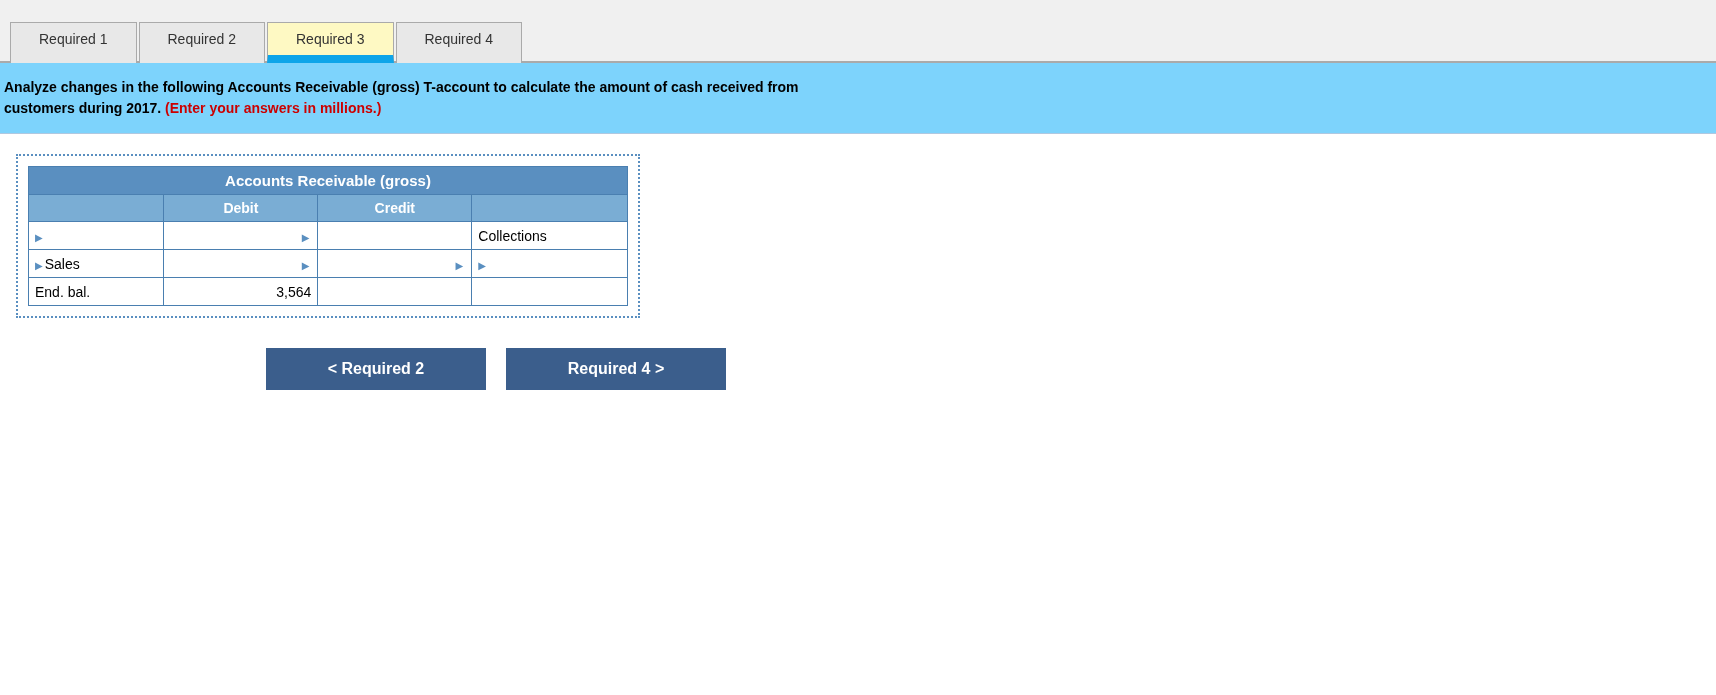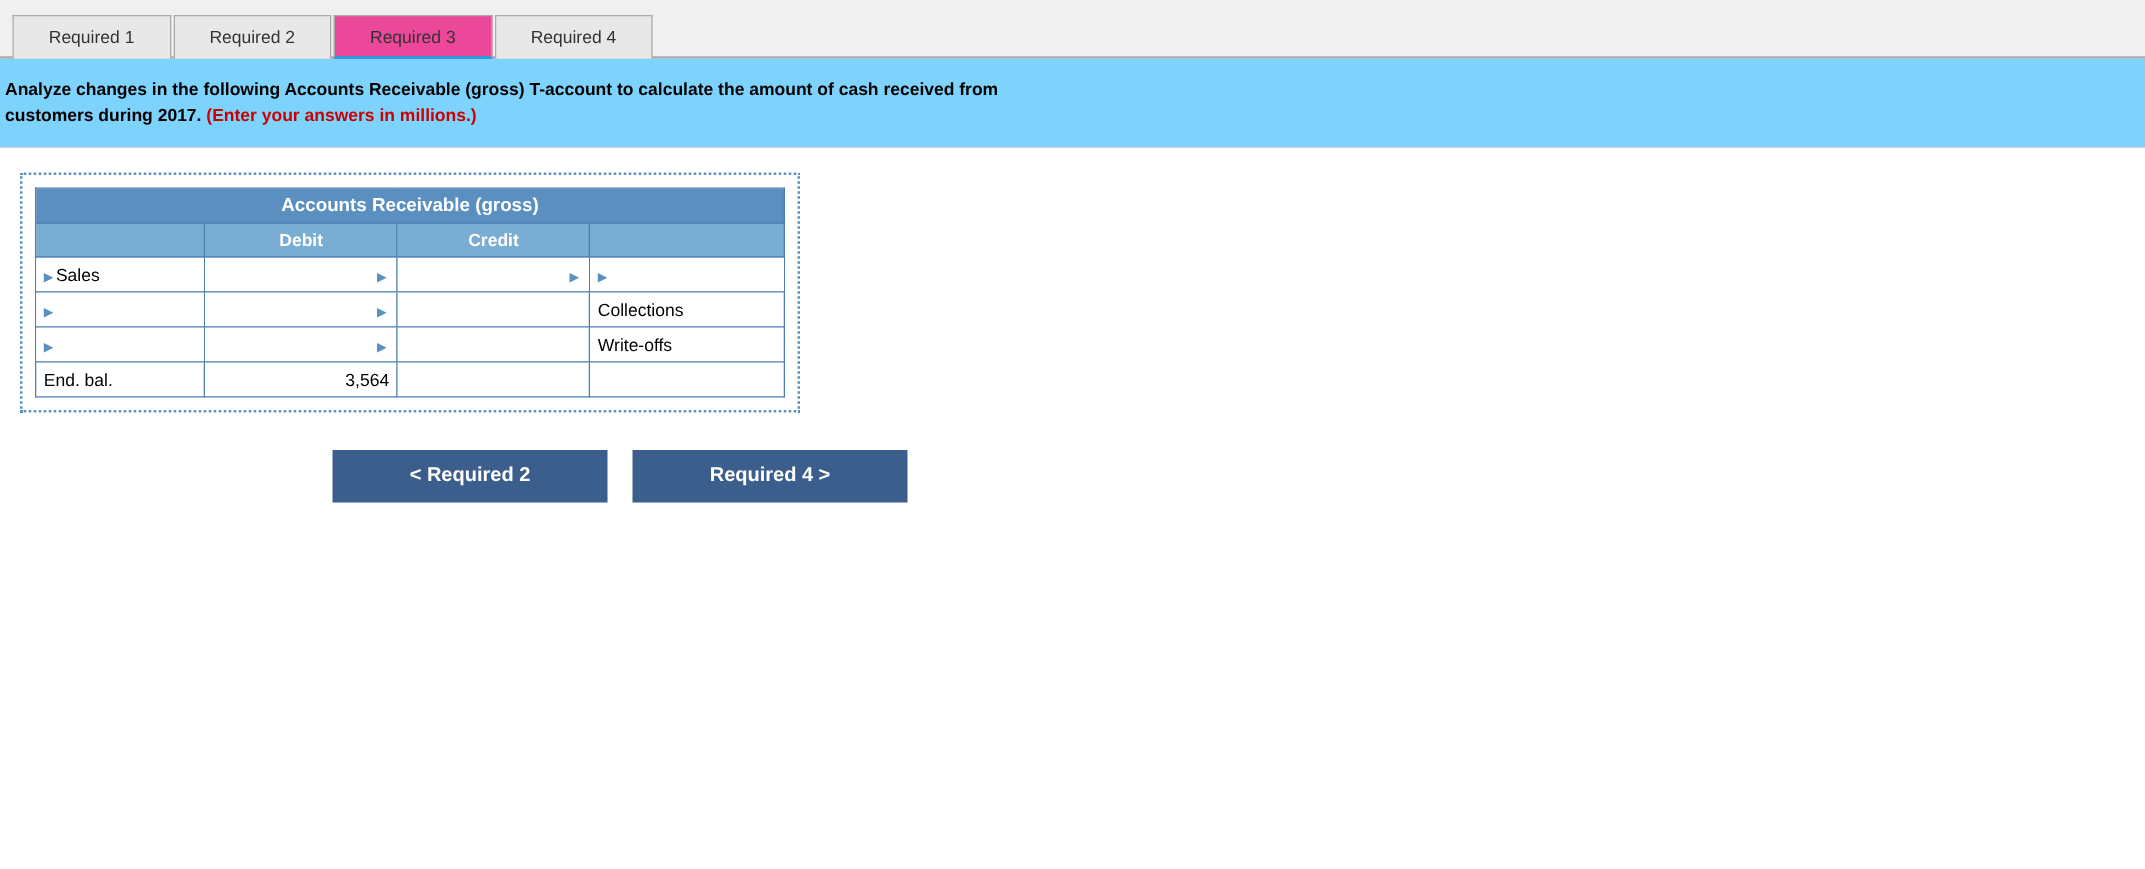--- a/index.html
+++ b/index.html
@@ -9,39 +9,39 @@
       background: #fff;
       color: #000;
       width: 1716px;
       min-height: 695px;
     }
 
     
     .tabs-container {
       display: flex;
       border-bottom: 2px solid #aaa;
-      padding-top: 10px;
+      padding-top: 20px;
       padding-left: 10px;
       background: #f0f0f0;
     }
     .tab {
       padding: 8px 28px;
       border: 1px solid #aaa;
       border-bottom: none;
       background: #e8e8e8;
       cursor: pointer;
       margin-right: 2px;
       font-size: 14px;
       color: #333;
       position: relative;
       top: 2px;
     }
     .tab.active {
-      background: #ec4899;
-      border-bottom: 2px solid #0ea5e9;
+      background: #fef9c3;
+      border-bottom: 8px solid #0ea5e9;
       font-weight: normal;
       z-index: 1;
     }
 
     
     .instruction-area {
       background: #7dd3fc;
       padding: 14px 4px;
       font-size: 14px;
       line-height: 1.5;
@@ -194,39 +194,33 @@
 
       <tr class="subheader-row">
         <th class="col-label"></th>
         <th class="col-debit">Debit</th>
         <th class="col-credit">Credit</th>
         <th class="col-right-label"></th>
       </tr>
 
 
       <tr class="data-row">
+        <td class="col-label has-arrow"></td>
+        <td class="col-debit has-arrow"></td>
+        <td class="col-credit"></td>
+        <td class="col-right-label">Collections</td>
+      </tr>
+
+      <tr class="data-row">
         <td class="col-label has-arrow">Sales</td>
         <td class="col-debit has-arrow"></td>
         <td class="col-credit has-arrow"></td>
         <td class="col-right-label has-arrow"></td>
       </tr>
 
-      <tr class="data-row">
-        <td class="col-label has-arrow"></td>
-        <td class="col-debit has-arrow"></td>
-        <td class="col-credit"></td>
-        <td class="col-right-label">Collections</td>
-      </tr>
-
-      <tr class="data-row">
-        <td class="col-label has-arrow"></td>
-        <td class="col-debit has-arrow"></td>
-        <td class="col-credit"></td>
-        <td class="col-right-label">Write-offs</td>
-      </tr>
 
       <tr class="data-row">
         <td class="col-label">End. bal.</td>
         <td class="col-debit" style="text-align:right;">3,564</td>
         <td class="col-credit"></td>
         <td class="col-right-label"></td>
       </tr>
     </tbody>
       </table>
   </div>

